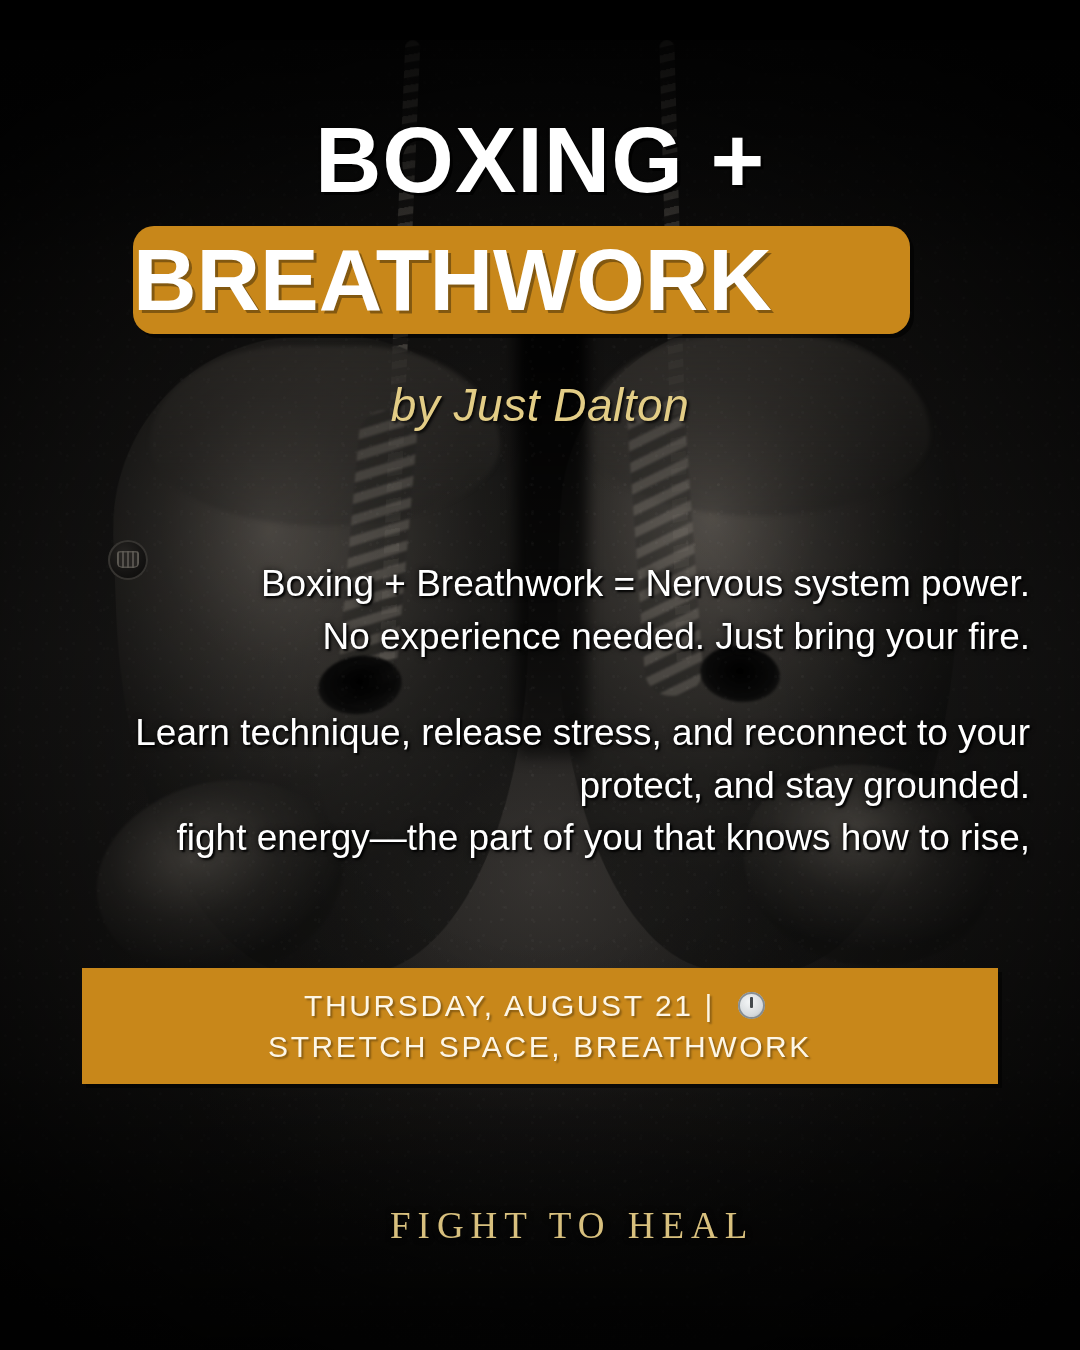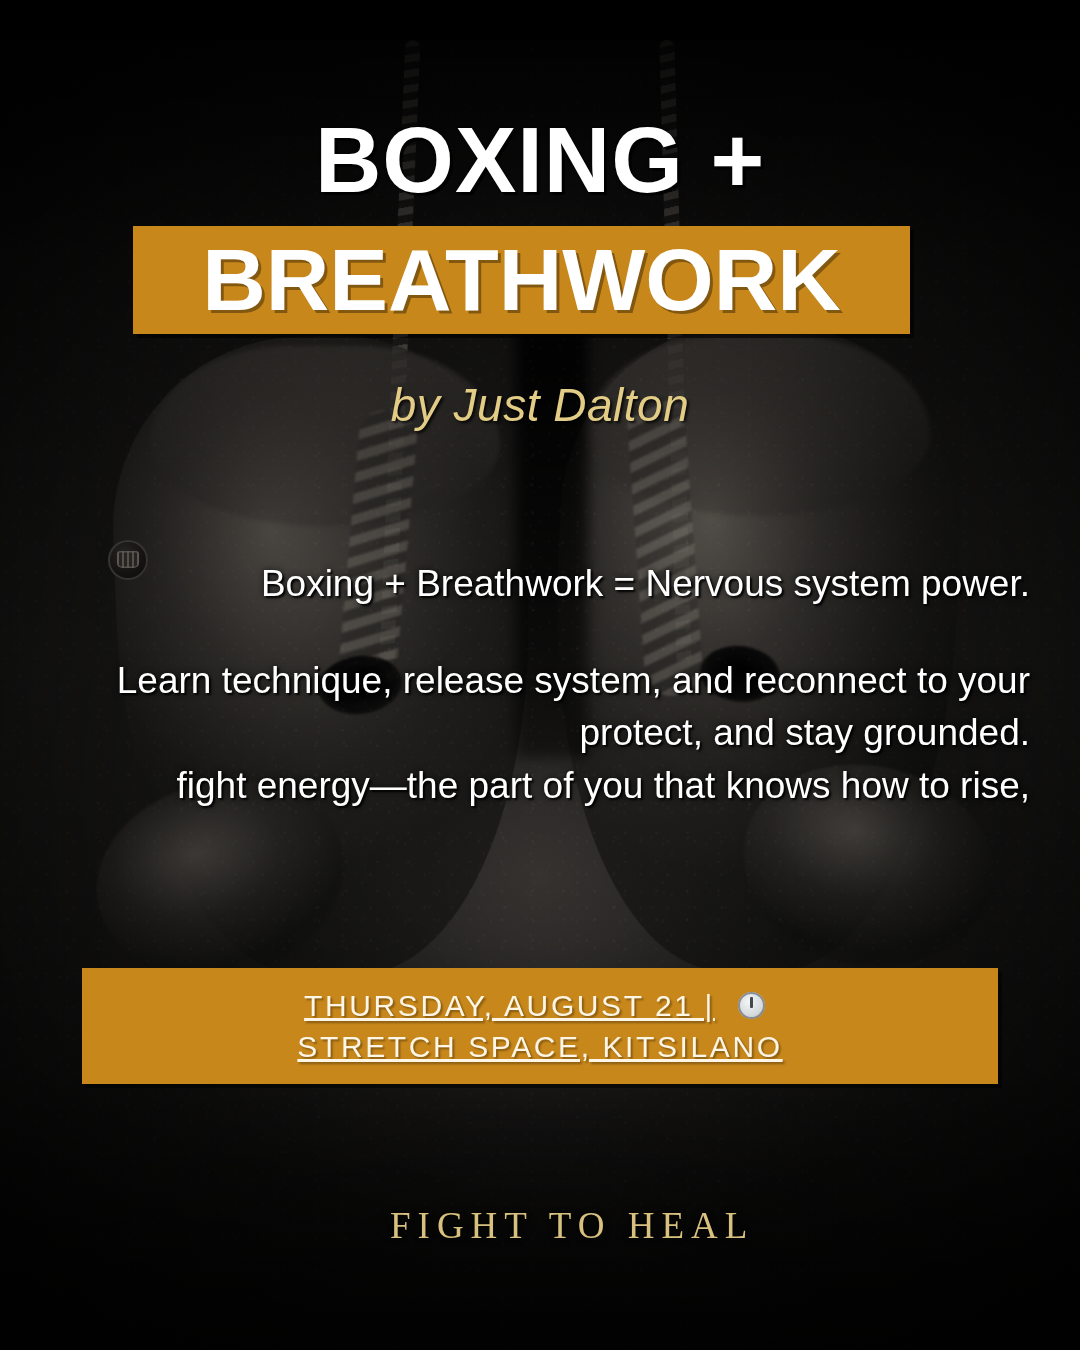--- a/index.html
+++ b/index.html
@@ -148,21 +148,21 @@
     letter-spacing:1px;
     text-shadow:3px 3px 0 rgba(0,0,0,0.82), 0 0 3px rgba(0,0,0,0.9);
   }
 
   .title-band {
     position:absolute;
     left:133px; top:186px;
     width:777px; height:108px;
     background:#c8871a;
     box-shadow:4px 4px 0 rgba(0,0,0,0.55);
-    display:flex; align-items:center; justify-content:center;
+    display:flex; align-items:center; border-radius:21px;
   }
   .title-band-text {
     font-size:88px;
     font-weight:bold;
     color:#ffffff;
     letter-spacing:0px;
     line-height:1;
     text-shadow:3px 3px 0 rgba(0,0,0,0.35);
     white-space:nowrap;
   }
@@ -219,21 +219,20 @@
     gap:6px;
   }
   .info-line {
     color:#fdf6e6;
     font-size:30px;
     letter-spacing:2.6px;
     line-height:1.18;
     text-shadow:2px 2px 2px rgba(0,0,0,0.33);
     display:flex; align-items:center; justify-content:flex-end; gap:16px;
     white-space:nowrap;
-    text-decoration:underline;
   }
   .clock-icon {
     display:inline-block;
     width:27px; height:27px;
     border-radius:50%;
     background:radial-gradient(circle at 42% 36%, #f4f6f7 0%, #d6dadd 58%, #9aa2a8 100%);
     box-shadow:inset 0 0 0 2px rgba(120,128,134,0.85);
     position:relative;
     margin:0 11px 0 7px;
     vertical-align:middle;
@@ -297,35 +296,36 @@
     <div class="title-band">
       <span class="title-band-text">BREATHWORK</span>
     </div>
 
     <div class="byline">by Just Dalton</div>
 
     <div class="body-block">
       <div class="para-lead">
         <span class="glove-emoji"></span>
         <div>Boxing + Breathwork = Nervous system power.</div>
+        <div>No experience needed. Just bring your fire.</div>
       </div>
       <div class="para-gap"></div>
       <div>
-        <div>Learn technique, release system, and reconnect to your</div>
+        <div>Learn technique, release stress, and reconnect to your</div>
         <div>protect, and stay grounded.</div>
         <div>fight energy—the part of you that knows how to rise,</div>
       </div>
     </div>
 
     <div class="info-band">
       <div class="info-line">
         <span>THURSDAY, AUGUST 21 |</span>
         <span class="clock-icon"></span>
       </div>
-      <div class="info-line">STRETCH SPACE, KITSILANO</div>
+      <div class="info-line">STRETCH SPACE, BREATHWORK</div>
     </div>
 
     <div class="logo">
       <svg class="logo-mark" viewBox="0 0 260 180">
         <g fill="none" stroke="#c9ad67" stroke-width="2.1" stroke-linecap="round" stroke-linejoin="round">
 
           <path d="M106 96 L104 172 M130 98 L130 174 M152 96 L154 170"></path>
 
           <path d="M100 62 C96 52 100 40 110 40 C118 40 122 47 122 56 L122 68"></path>
           <path d="M122 52 C120 40 126 29 136 30 C145 31 148 39 147 49 L147 66"></path>

